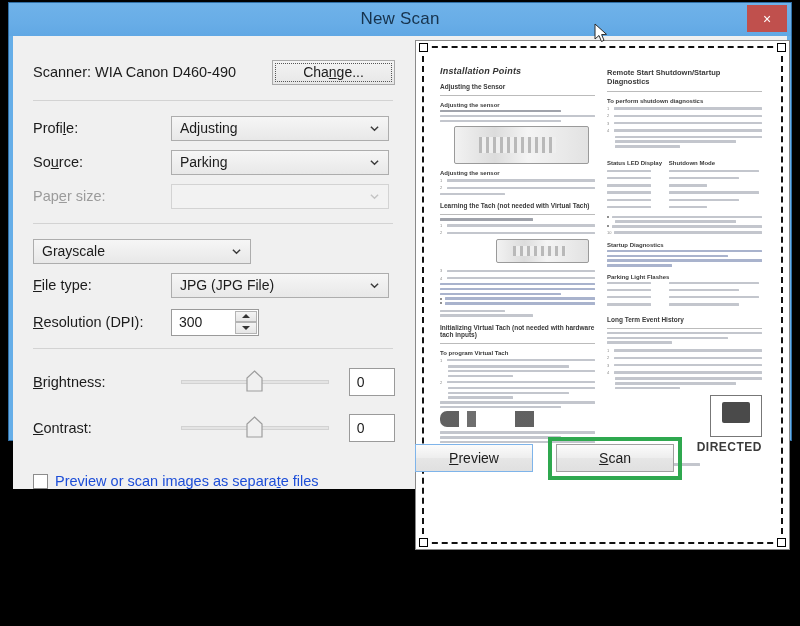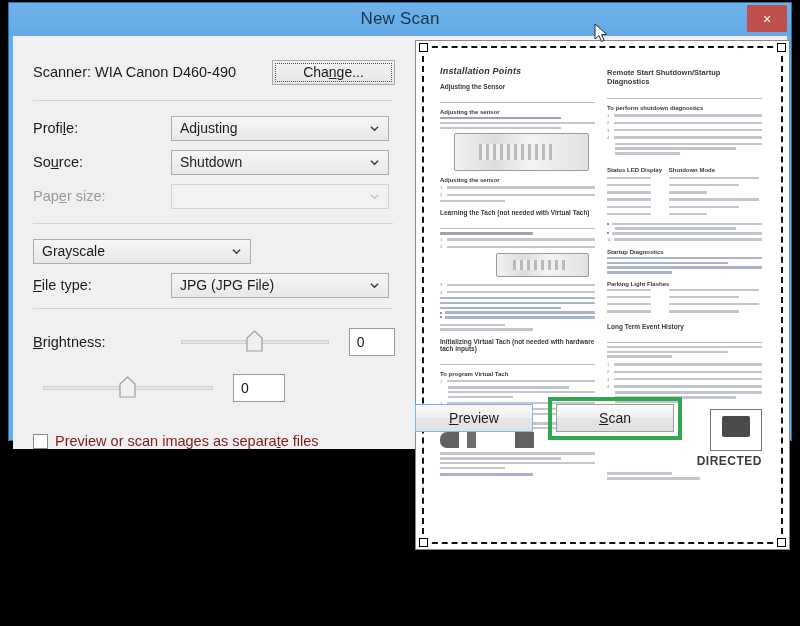--- a/index.html
+++ b/index.html
@@ -164,21 +164,21 @@
     font-size: 14px; color: #1c1c1c;
   }
 
   
   #checkbox-row { display: flex; align-items: center; margin-top: 22px; }
   #checkbox-box {
     width: 15px; height: 15px; background: #fff;
     border: 1px solid #8c8c8c; margin-right: 7px;
     cursor: pointer;
   }
-  #checkbox-label { font-size: 14.5px; color: #7f1d1d; cursor: pointer; }
+  #checkbox-label { font-size: 14.5px; color: #1d4ed8; cursor: pointer; }
 
   
   #preview-panel {
     position: absolute;
     left: 402px; top: 4px;
     width: 375px; height: 510px;
     background: #fff;
     border: 1px solid #8a8a8a;
     overflow: hidden;
   }
@@ -205,21 +205,21 @@
   }
   .doc-cols { display: flex; gap: 12px; padding: 14px 12px 0 12px; }
   .doc-col { width: 155px; }
   .dh1 {
     font-size: 9px; font-style: italic; font-weight: bold;
     color: #333; margin-bottom: 7px; letter-spacing: .2px;
   }
   .dh2 {
     font-size: 6.5px; font-weight: bold; color: #3a3a3a;
     margin: 7px 0 3px 0;
-    border-bottom: .5px solid #bbb; padding-bottom: 12px;
+    border-bottom: .5px solid #bbb; padding-bottom: 5px;
   }
   .dh2b {
     font-size: 6px; font-weight: bold; color: #3a3a3a;
     margin: 6px 0 2px 0;
   }
   .blur-line {
     height: 2.4px; background: #b9bcc4; margin-bottom: 2.4px;
     border-radius: .5px; opacity: .85;
   }
   .blur-line.dk { background: #8f939c; }
@@ -333,21 +333,21 @@
           <span>Adjusting</span>
           <svg class="chev" viewBox="0 0 10 10">
               <path d="M1 3 L5 7 L9 3" stroke="#3c3c3c" stroke-width="1.6" fill="none"></path>
             </svg>
         </div>
       </div>
 
       <div class="row">
         <div class="lbl">So<span class="u">u</span>rce:</div>
         <div class="combo">
-          <span>Shutdown</span>
+          <span>Parking</span>
           <svg class="chev" viewBox="0 0 10 10">
               <path d="M1 3 L5 7 L9 3" stroke="#3c3c3c" stroke-width="1.6" fill="none"></path>
             </svg>
         </div>
       </div>
 
       <div class="row">
         <div class="lbl disabled">Pap<span class="u">e</span>r size:</div>
         <div class="combo disabled">
           <span></span>
@@ -371,35 +371,50 @@
       <div class="row">
         <div class="lbl"><span class="u">F</span>ile type:</div>
         <div class="combo">
           <span>JPG (JPG File)</span>
           <svg class="chev" viewBox="0 0 10 10">
               <path d="M1 3 L5 7 L9 3" stroke="#3c3c3c" stroke-width="1.6" fill="none"></path>
             </svg>
         </div>
       </div>
 
+      <div class="row" style="height:40px;">
+        <div class="lbl"><span class="u">R</span>esolution (DPI):</div>
+        <div id="dpi-spin">
+          <span id="dpi-value">300</span>
+          <div class="spin-btns">
+            <div class="spin-btn">
+                <div class="tri-up"></div>
+              </div>
+            <div class="spin-btn">
+                <div class="tri-dn"></div>
+              </div>
+          </div>
+        </div>
+      </div>
 
       <div class="hr" style="margin-top:6px;"></div>
 
       <div class="slider-row">
         <div class="lbl"><span class="u">B</span>rightness:</div>
         <div class="slider-wrap">
           <div class="slider-track"></div>
           <svg class="slider-thumb" viewBox="0 0 17 22">
             <path d="M8.5 1 L16 8 L16 21 L1 21 L1 8 Z" fill="#f0f0f0" stroke="#9d9d9d" stroke-width="1.2"></path>
           </svg>
         </div>
         <div class="num-box">0</div>
       </div>
 
       <div class="slider-row">
+        <div class="lbl"><span class="u">C</span>ontrast:</div>
         <div class="slider-wrap">
           <div class="slider-track"></div>
           <svg class="slider-thumb" viewBox="0 0 17 22">
             <path d="M8.5 1 L16 8 L16 21 L1 21 L1 8 Z" fill="#f0f0f0" stroke="#9d9d9d" stroke-width="1.2"></path>
           </svg>
         </div>
         <div class="num-box">0</div>
       </div>
 
       <div id="checkbox-row">

